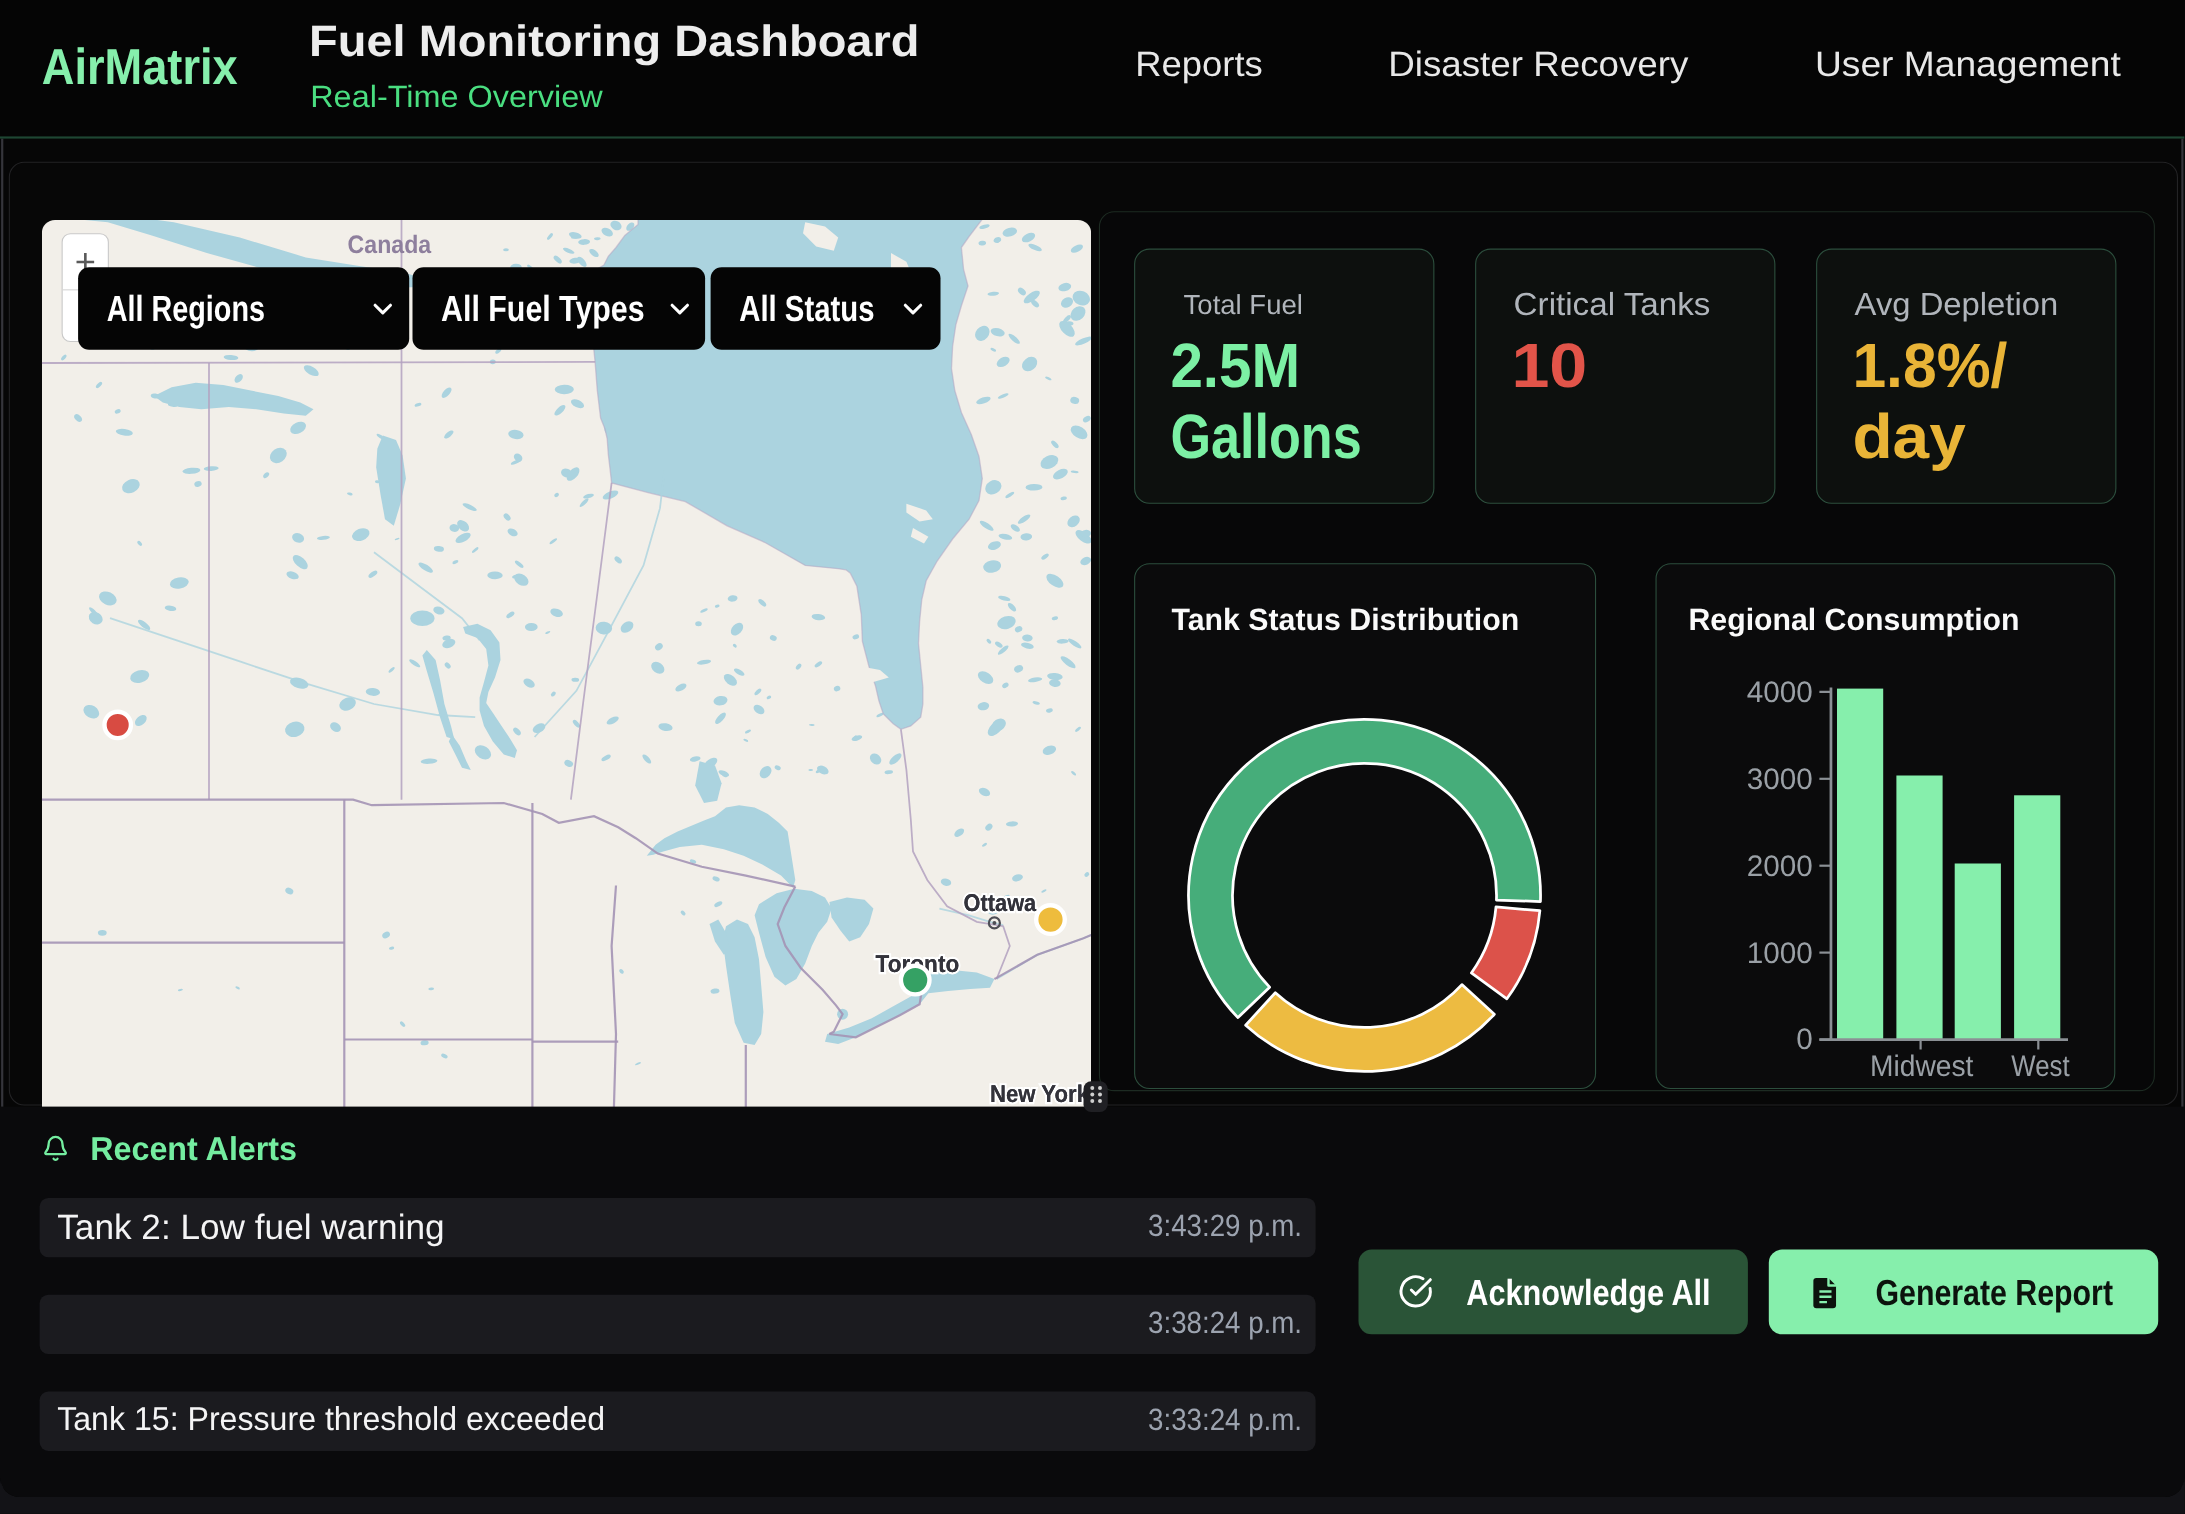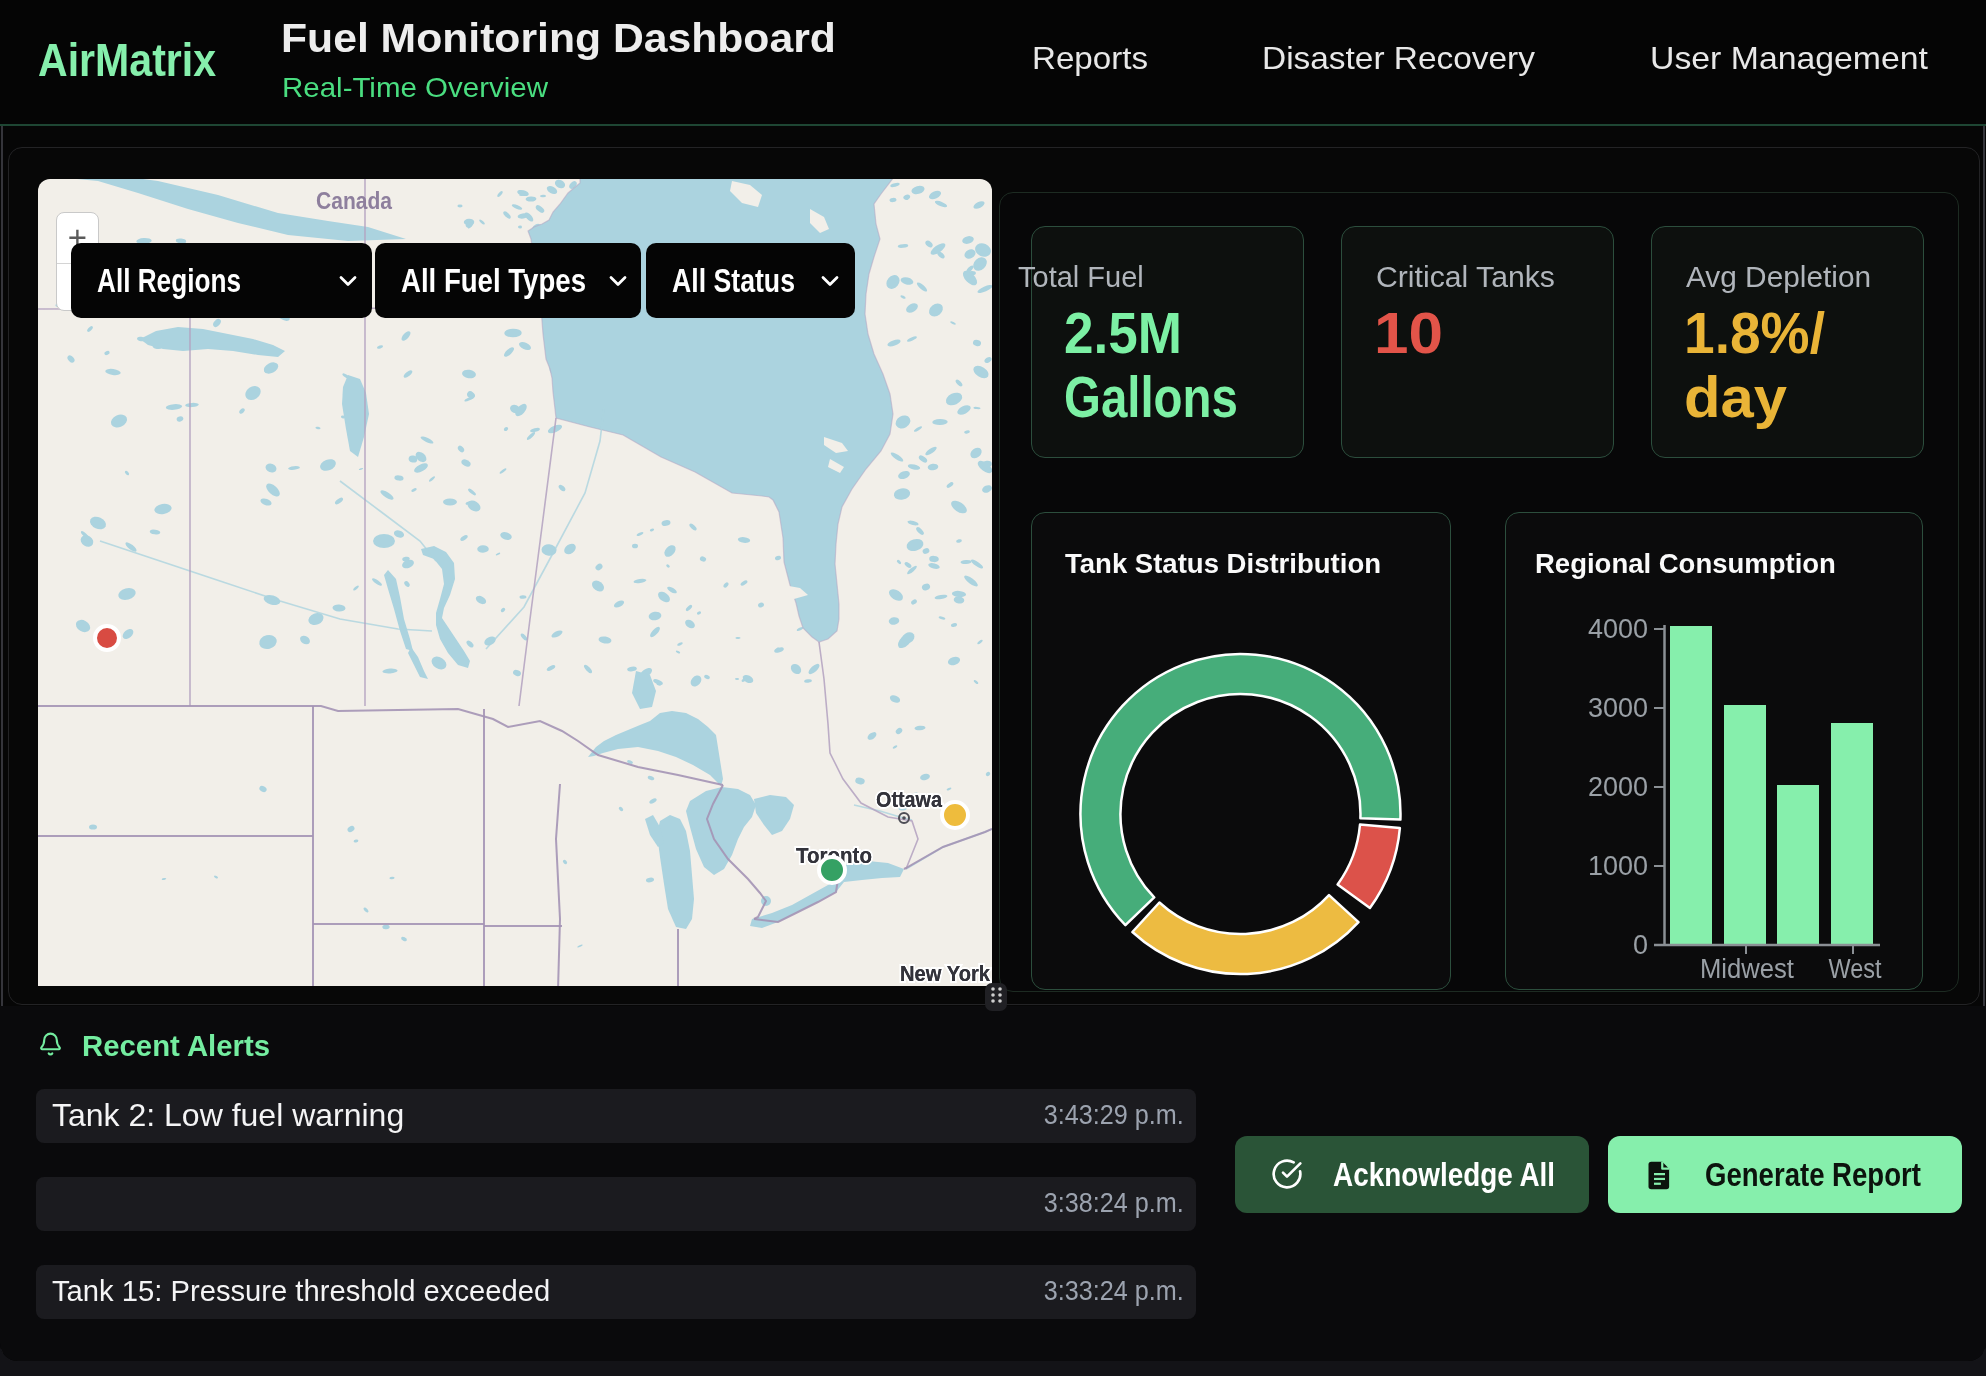--- a/index.html
+++ b/index.html
@@ -14,21 +14,21 @@
 <div class="abs" style="left:0;top:0;width:1986px;height:124px;background:#050505;border-bottom:2px solid #1e4633"></div>
 <div style="position:absolute;left:38px;transform-origin:left top;top:37px;font-size:46px;font-weight:700;color:#86efac;line-height:46px;white-space:nowrap;transform:scaleX(0.893);">AirMatrix</div>
 <div style="position:absolute;left:281px;transform-origin:left top;top:18px;font-size:40px;font-weight:700;color:#ededed;line-height:40px;white-space:nowrap;transform:scaleX(1.067);">Fuel Monitoring Dashboard</div>
 <div style="position:absolute;left:282px;transform-origin:left top;top:74px;font-size:28px;font-weight:400;color:#4ade80;line-height:28px;white-space:nowrap;transform:scaleX(1.053);">Real-Time Overview</div>
 <div style="position:absolute;left:1032px;transform-origin:left top;top:42px;font-size:32px;font-weight:400;color:#e8e8e8;line-height:32px;white-space:nowrap;transform:scaleX(1.035);">Reports</div>
 <div style="position:absolute;left:1262px;transform-origin:left top;top:42px;font-size:32px;font-weight:400;color:#e8e8e8;line-height:32px;white-space:nowrap;transform:scaleX(1.044);">Disaster Recovery</div>
 <div style="position:absolute;left:1650px;transform-origin:left top;top:42px;font-size:32px;font-weight:400;color:#e8e8e8;line-height:32px;white-space:nowrap;transform:scaleX(1.056);">User Management</div>
 
 <div class="abs" style="left:8px;top:147px;width:1970px;height:856px;border:1px solid #232325;border-radius:14px;background:#070707"></div>
 
-<div class="abs" style="left:38px;top:179px;width:954px;height:821px;border-radius:12px;overflow:hidden">
+<div class="abs" style="left:38px;top:200px;width:954px;height:821px;border-radius:12px;overflow:hidden">
 <svg width="954" height="807" viewBox="0 0 954 807" style="display:block">
 <rect width="954" height="811" fill="#f2efe9"></rect>
 <ellipse cx="172" cy="125" rx="6.7" ry="2.3" transform="rotate(4 172 125)" fill="#abd3df"></ellipse>
 <ellipse cx="192" cy="85" rx="5.8" ry="1.8" transform="rotate(-7 192 85)" fill="#abd3df"></ellipse>
 <ellipse cx="53" cy="99" rx="5.3" ry="3.8" transform="rotate(-38 53 99)" fill="#abd3df"></ellipse>
 <ellipse cx="125" cy="330" rx="8.7" ry="5.1" transform="rotate(-10 125 330)" fill="#abd3df"></ellipse>
 <ellipse cx="479" cy="80" rx="8.1" ry="3.6" transform="rotate(-36 479 80)" fill="#abd3df"></ellipse>
 <ellipse cx="75" cy="193" rx="7.8" ry="3.0" transform="rotate(8 75 193)" fill="#abd3df"></ellipse>
 <ellipse cx="320" cy="220" rx="6.1" ry="2.0" transform="rotate(-44 320 220)" fill="#abd3df"></ellipse>
 <ellipse cx="117" cy="353" rx="5.3" ry="2.4" transform="rotate(9 117 353)" fill="#abd3df"></ellipse>
@@ -417,21 +417,21 @@
         <circle cx="15" cy="6" r="1.8" fill="#cfcfcf"></circle>
         <circle cx="8" cy="12" r="1.8" fill="#cfcfcf"></circle>
         <circle cx="15" cy="12" r="1.8" fill="#cfcfcf"></circle>
         <circle cx="8" cy="18" r="1.8" fill="#cfcfcf"></circle>
         <circle cx="15" cy="18" r="1.8" fill="#cfcfcf"></circle>
       </svg>
 </div>
 
 <div class="abs" style="left:999px;top:192px;width:958px;height:798px;border:1px solid #1d2b22;border-radius:14px;background:#070708"></div>
 <div style="position:absolute;left:1031px;top:226px;width:273px;height:232px;background:#0d100e;border:1.5px solid #2c4e3d;border-radius:14px;box-sizing:border-box"></div>
-    <div style="position:absolute;left:1018px;transform-origin:left top;top:263px;font-size:29px;font-weight:500;color:#b0b5bb;line-height:29px;white-space:nowrap;">Total Fuel</div>
+    <div style="position:absolute;left:1076px;transform-origin:left top;top:263px;font-size:25px;font-weight:500;color:#b0b5bb;line-height:29px;white-space:nowrap;">Total Fuel</div>
     <div style="position:absolute;left:1064px;transform-origin:left top;top:305px;font-size:57px;font-weight:700;color:#7cf0a4;line-height:57px;white-space:nowrap;transform:scaleX(0.931);">2.5M</div>
     <div style="position:absolute;left:1064px;transform-origin:left top;top:369px;font-size:57px;font-weight:700;color:#7cf0a4;line-height:57px;white-space:nowrap;transform:scaleX(0.832);">Gallons</div>
     <div style="position:absolute;left:1341px;top:226px;width:273px;height:232px;background:#0d100e;border:1.5px solid #2c4e3d;border-radius:14px;box-sizing:border-box"></div>
     <div style="position:absolute;left:1376px;transform-origin:left top;top:263px;font-size:29px;font-weight:500;color:#b0b5bb;line-height:29px;white-space:nowrap;transform:scaleX(1.041);">Critical Tanks</div>
     <div style="position:absolute;left:1374px;transform-origin:left top;top:305px;font-size:57px;font-weight:700;color:#e25449;line-height:57px;white-space:nowrap;transform:scaleX(1.088);">10</div>
     <div style="position:absolute;left:1651px;top:226px;width:273px;height:232px;background:#0d100e;border:1.5px solid #2c4e3d;border-radius:14px;box-sizing:border-box"></div>
     <div style="position:absolute;left:1686px;transform-origin:left top;top:263px;font-size:29px;font-weight:500;color:#b0b5bb;line-height:29px;white-space:nowrap;transform:scaleX(1.028);">Avg Depletion</div>
     <div style="position:absolute;left:1684px;transform-origin:left top;top:305px;font-size:57px;font-weight:700;color:#e9b437;line-height:57px;white-space:nowrap;transform:scaleX(0.967);">1.8%/</div>
     <div style="position:absolute;left:1684px;transform-origin:left top;top:369px;font-size:57px;font-weight:700;color:#e9b437;line-height:57px;white-space:nowrap;transform:scaleX(1.049);">day</div>
 

